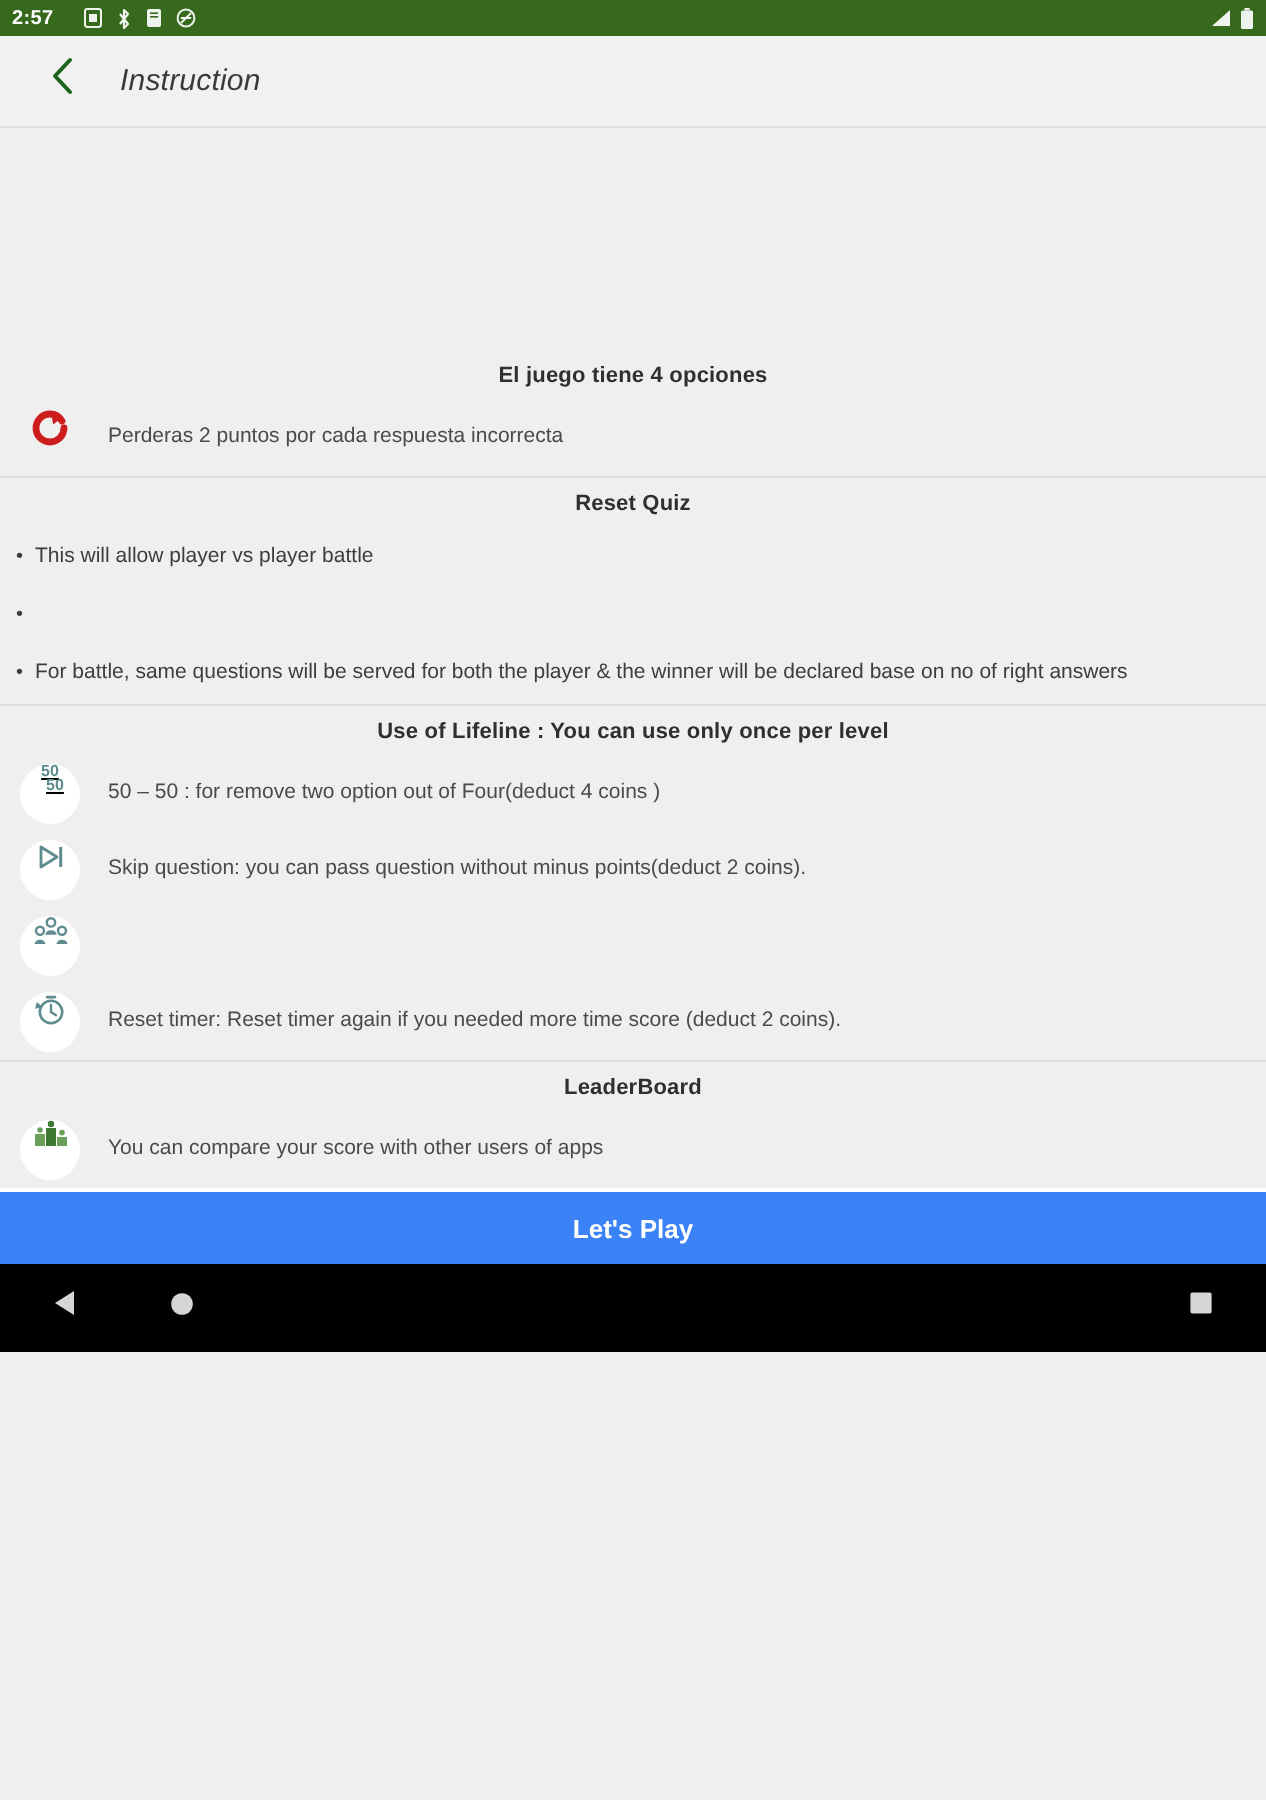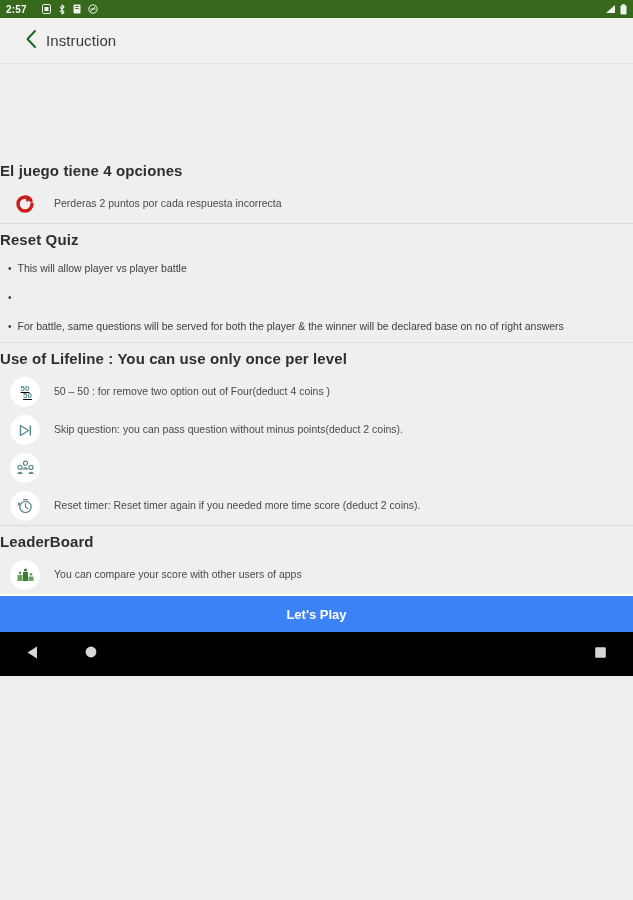--- a/index.html
+++ b/index.html
@@ -52,38 +52,40 @@
     flex: 0 0 auto;
   }
   .back-btn {
     width: 30px; height: 30px;
     display: flex; align-items: center; justify-content: center;
     cursor: pointer;
   }
   .app-title {
     font-size: 15px;
     color: #3a3a3a;
+    margin-left: 14px;
     letter-spacing: .1px;
+    font-style: italic;
   }
 
   
   .content {
     flex: 1 1 auto;
     background: #efefef;
     overflow: hidden;
     display: flex;
     flex-direction: column;
   }
   .spacer { flex: 1 1 auto; }
 
   .section { width: 100%; }
 
   .section-title {
-    text-align: left;
-    font-size: 15px;
+    text-align: center;
+    font-size: 11px;
     font-weight: bold;
     color: #2f2f2f;
     padding: 7px 0 6px;
     letter-spacing: .1px;
   }
 
   .divider {
     height: 1px;
     background: #dcdcdc;
     width: 100%;
@@ -93,21 +95,21 @@
   .icon-row {
     display: flex;
     align-items: center;
     padding: 4px 10px;
     min-height: 30px;
   }
   .icon-badge {
     width: 30px; height: 30px;
     border-radius: 50%;
     background: #ffffff;
-    display: flex; align-items: center; justify-content: center;
+    display: flex; align-items: flex-start; justify-content: center;
     flex: 0 0 30px;
     margin-right: 14px;
     text-decoration: underline;
   }
   .icon-badge.flat { background: transparent; }
   .row-text {
     font-size: 10.5px;
     color: #4a4a4a;
     line-height: 1.25;
   }

